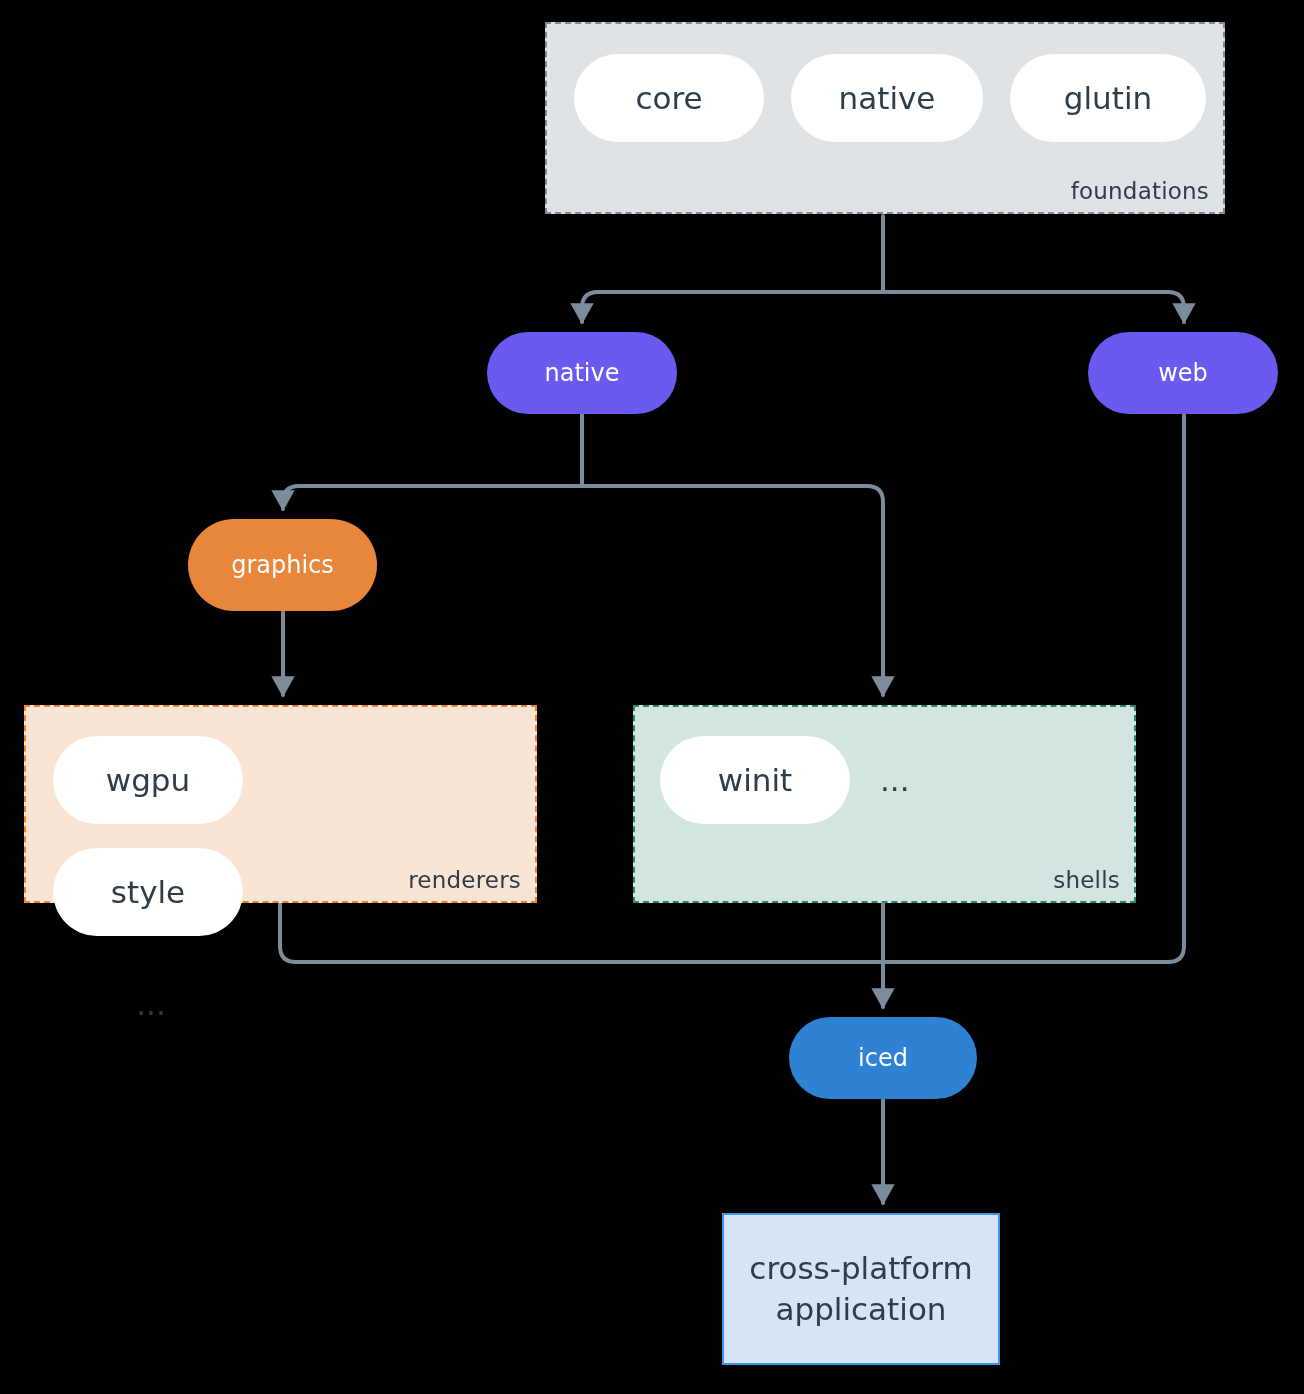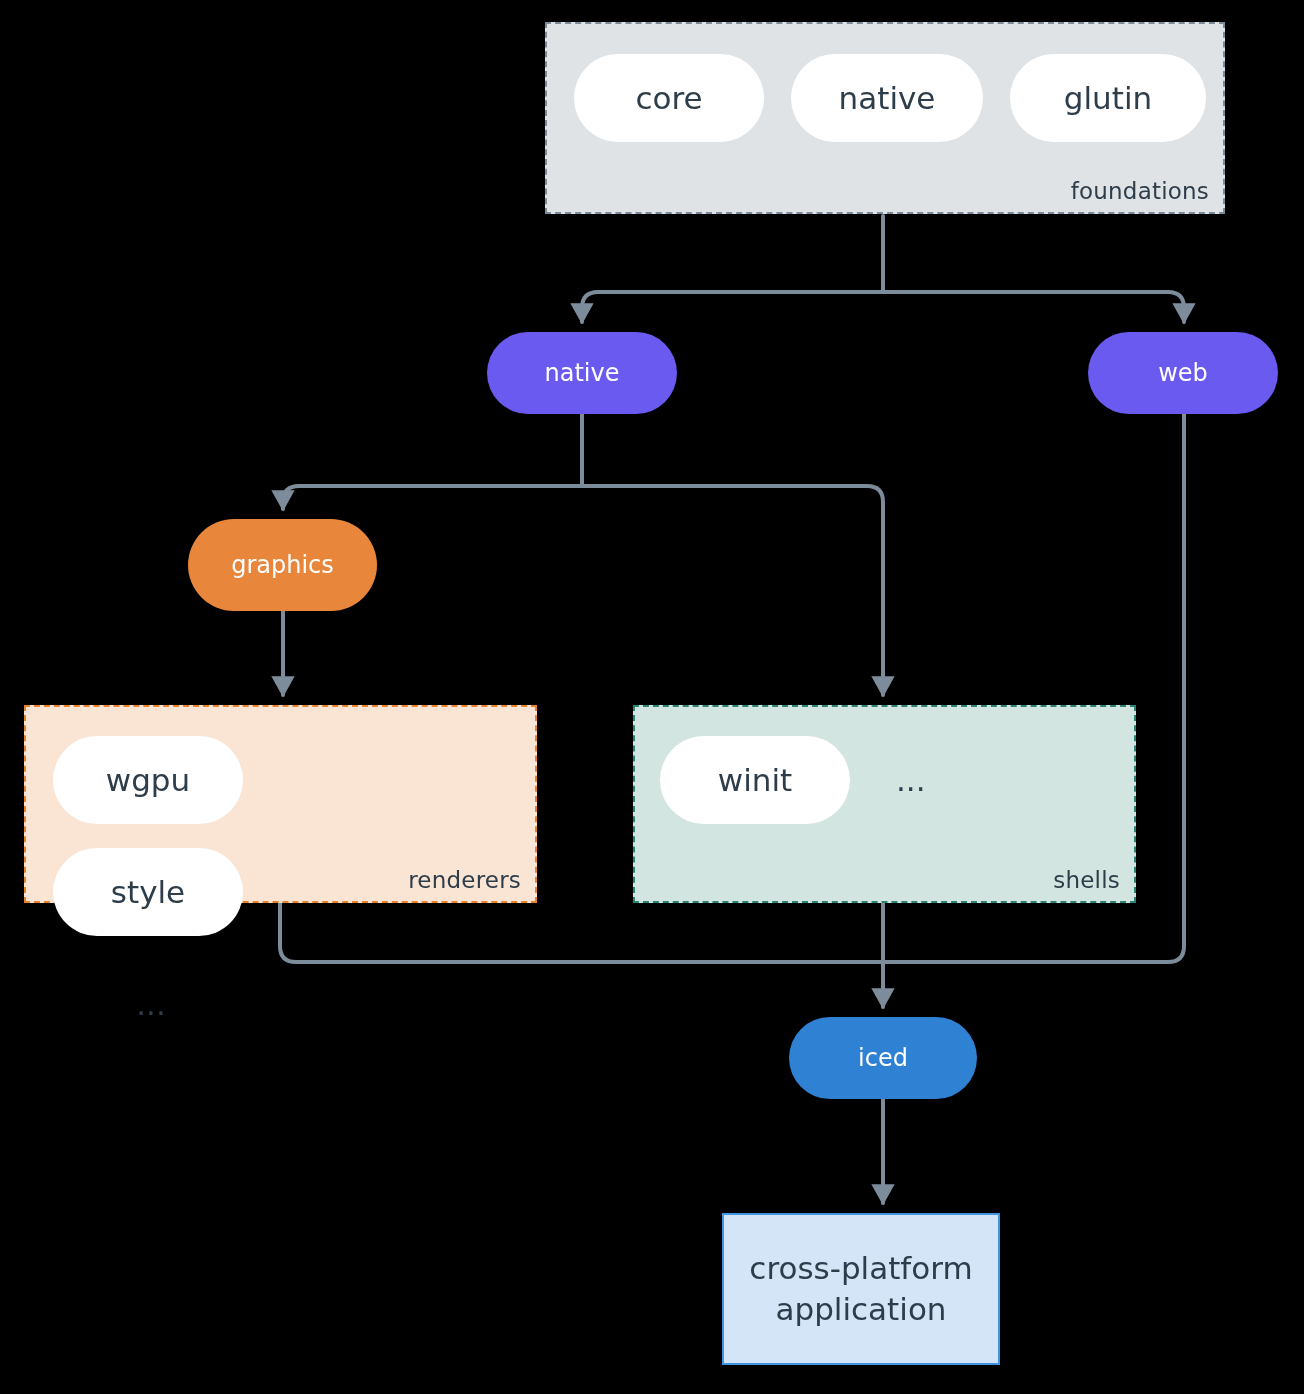--- a/index.html
+++ b/index.html
@@ -68,21 +68,21 @@
 
   
   #group-shells {
     left: 633px;
     top: 705px;
     width: 503px;
     height: 198px;
     background: #d3e5e0;
     border: 2px dashed #2b8473;
   }
-  #group-shells .pill-row { left: 25px; top: 29px; gap: 40px; }
+  #group-shells .pill-row { left: 25px; top: 29px; gap: 24px; }
 
   
   .pill {
     background: #ffffff;
     border-radius: 48px;
     height: 88px;
     display: flex;
     align-items: center;
     justify-content: center;
     color: #2e3d4a;

